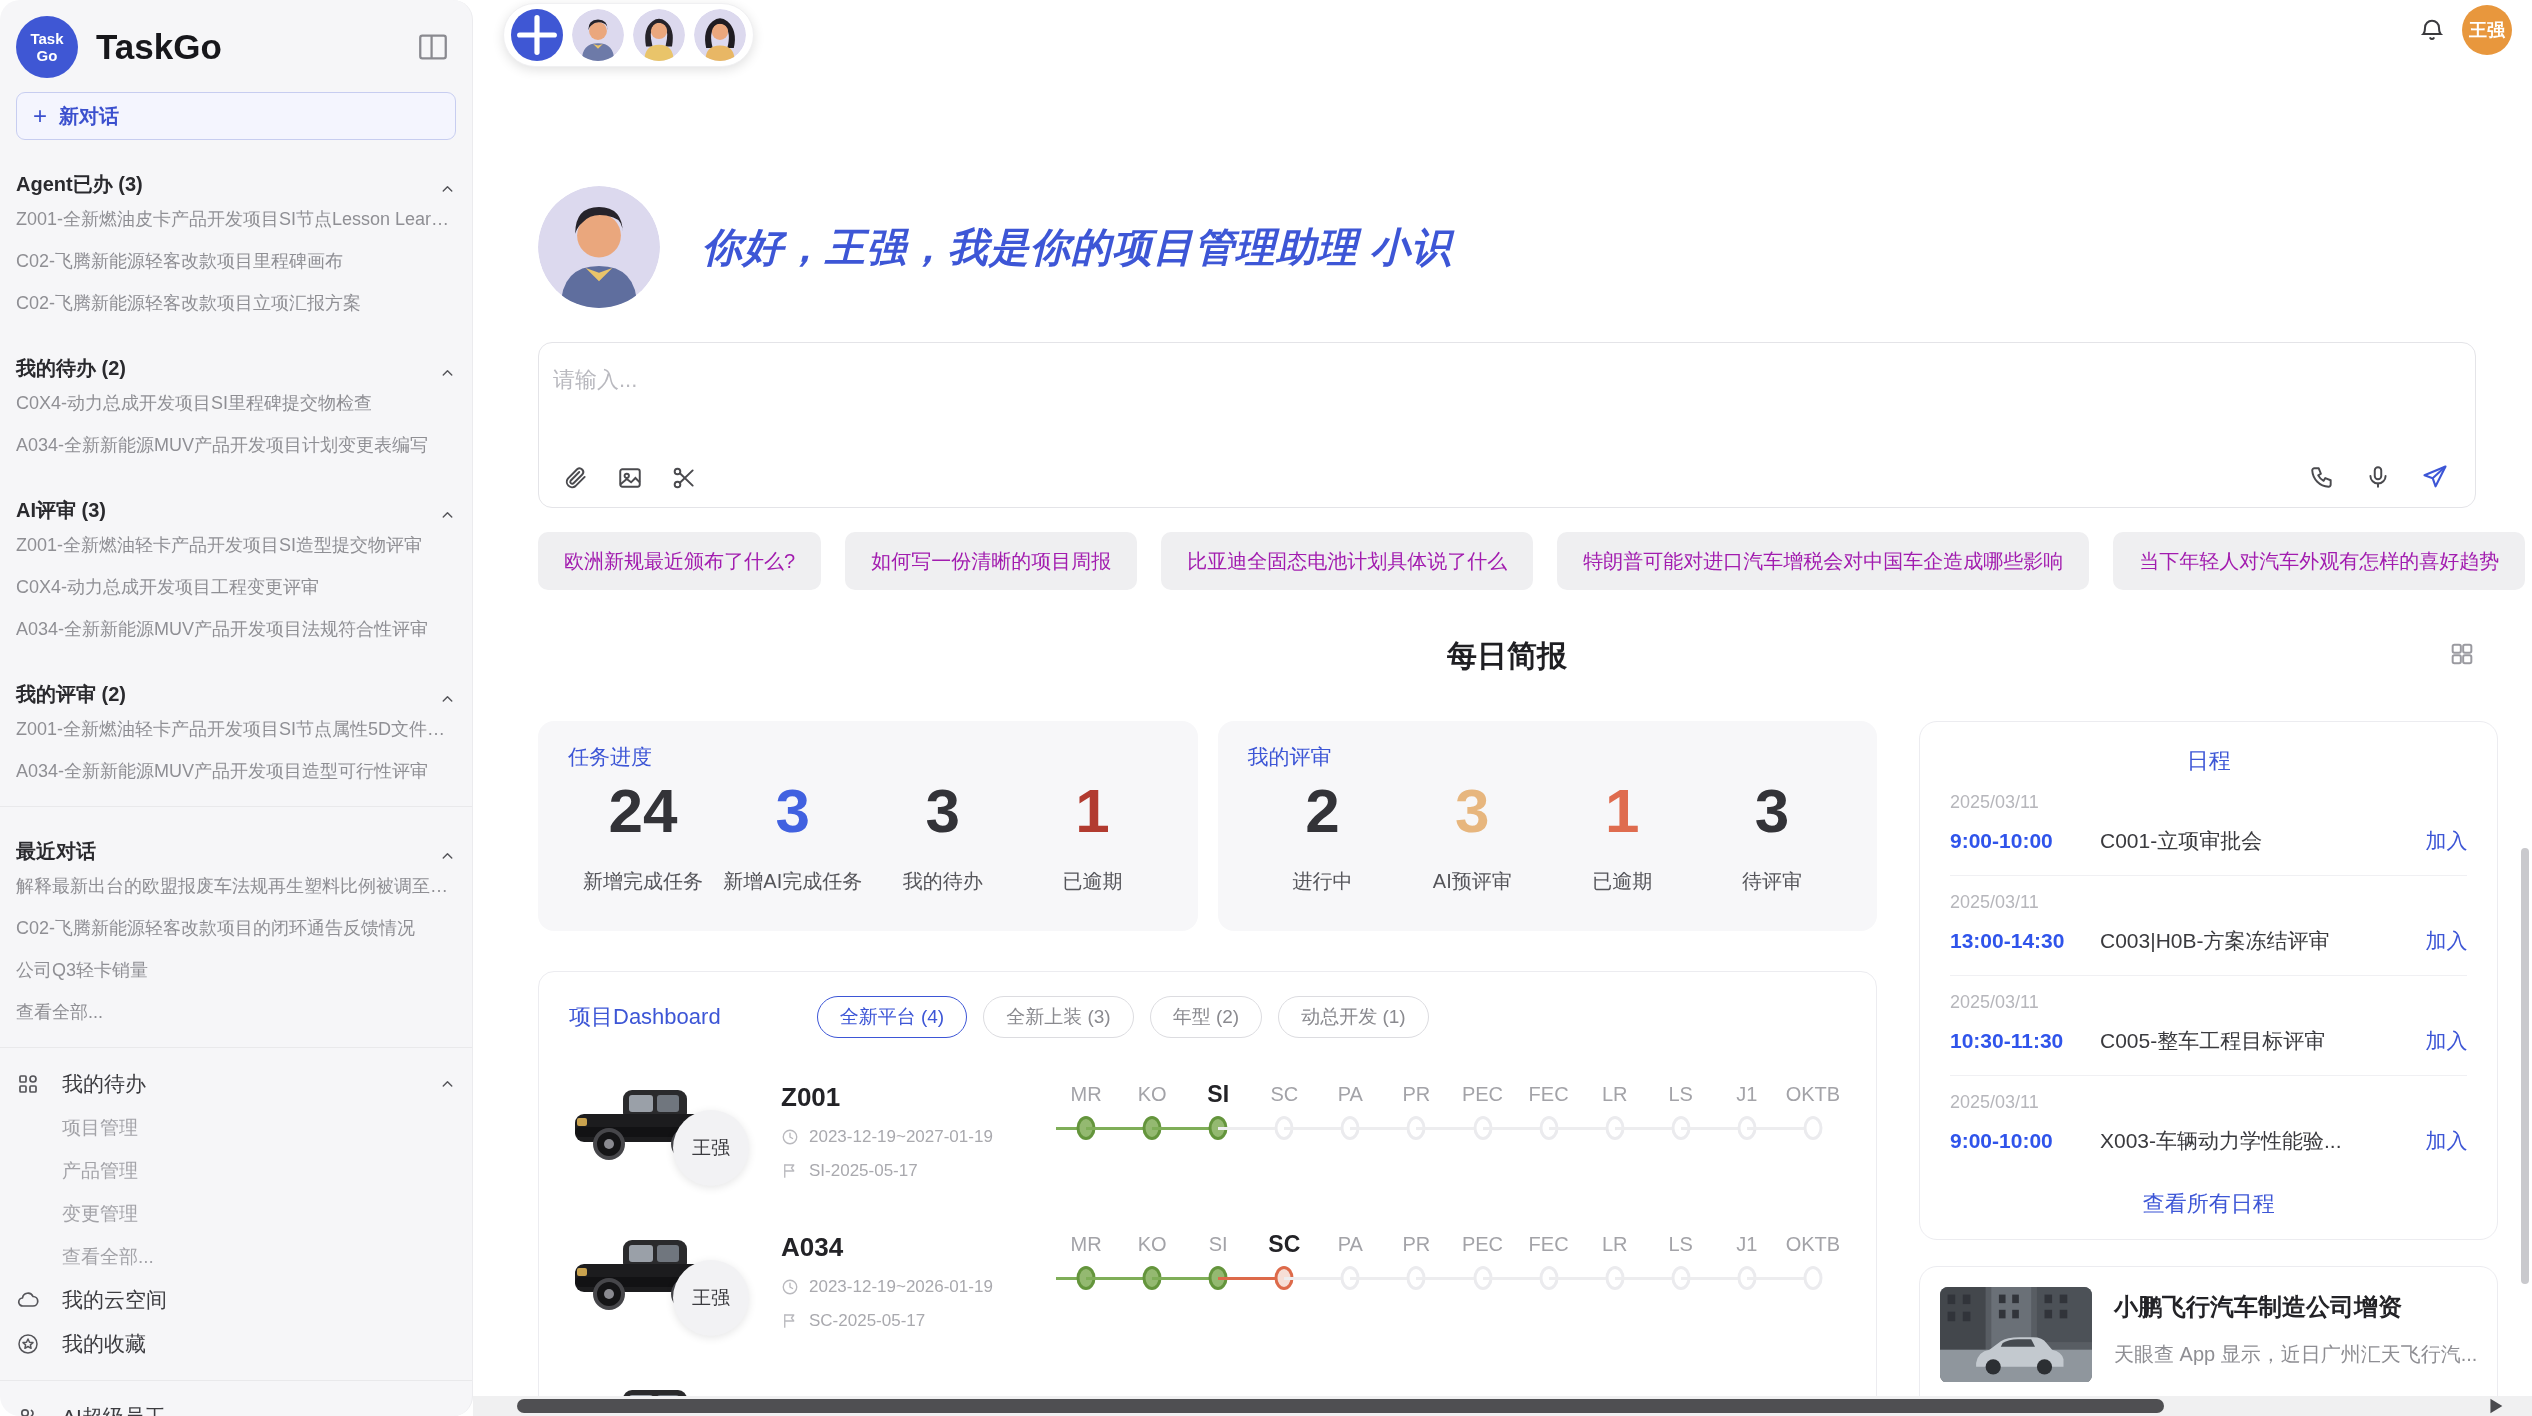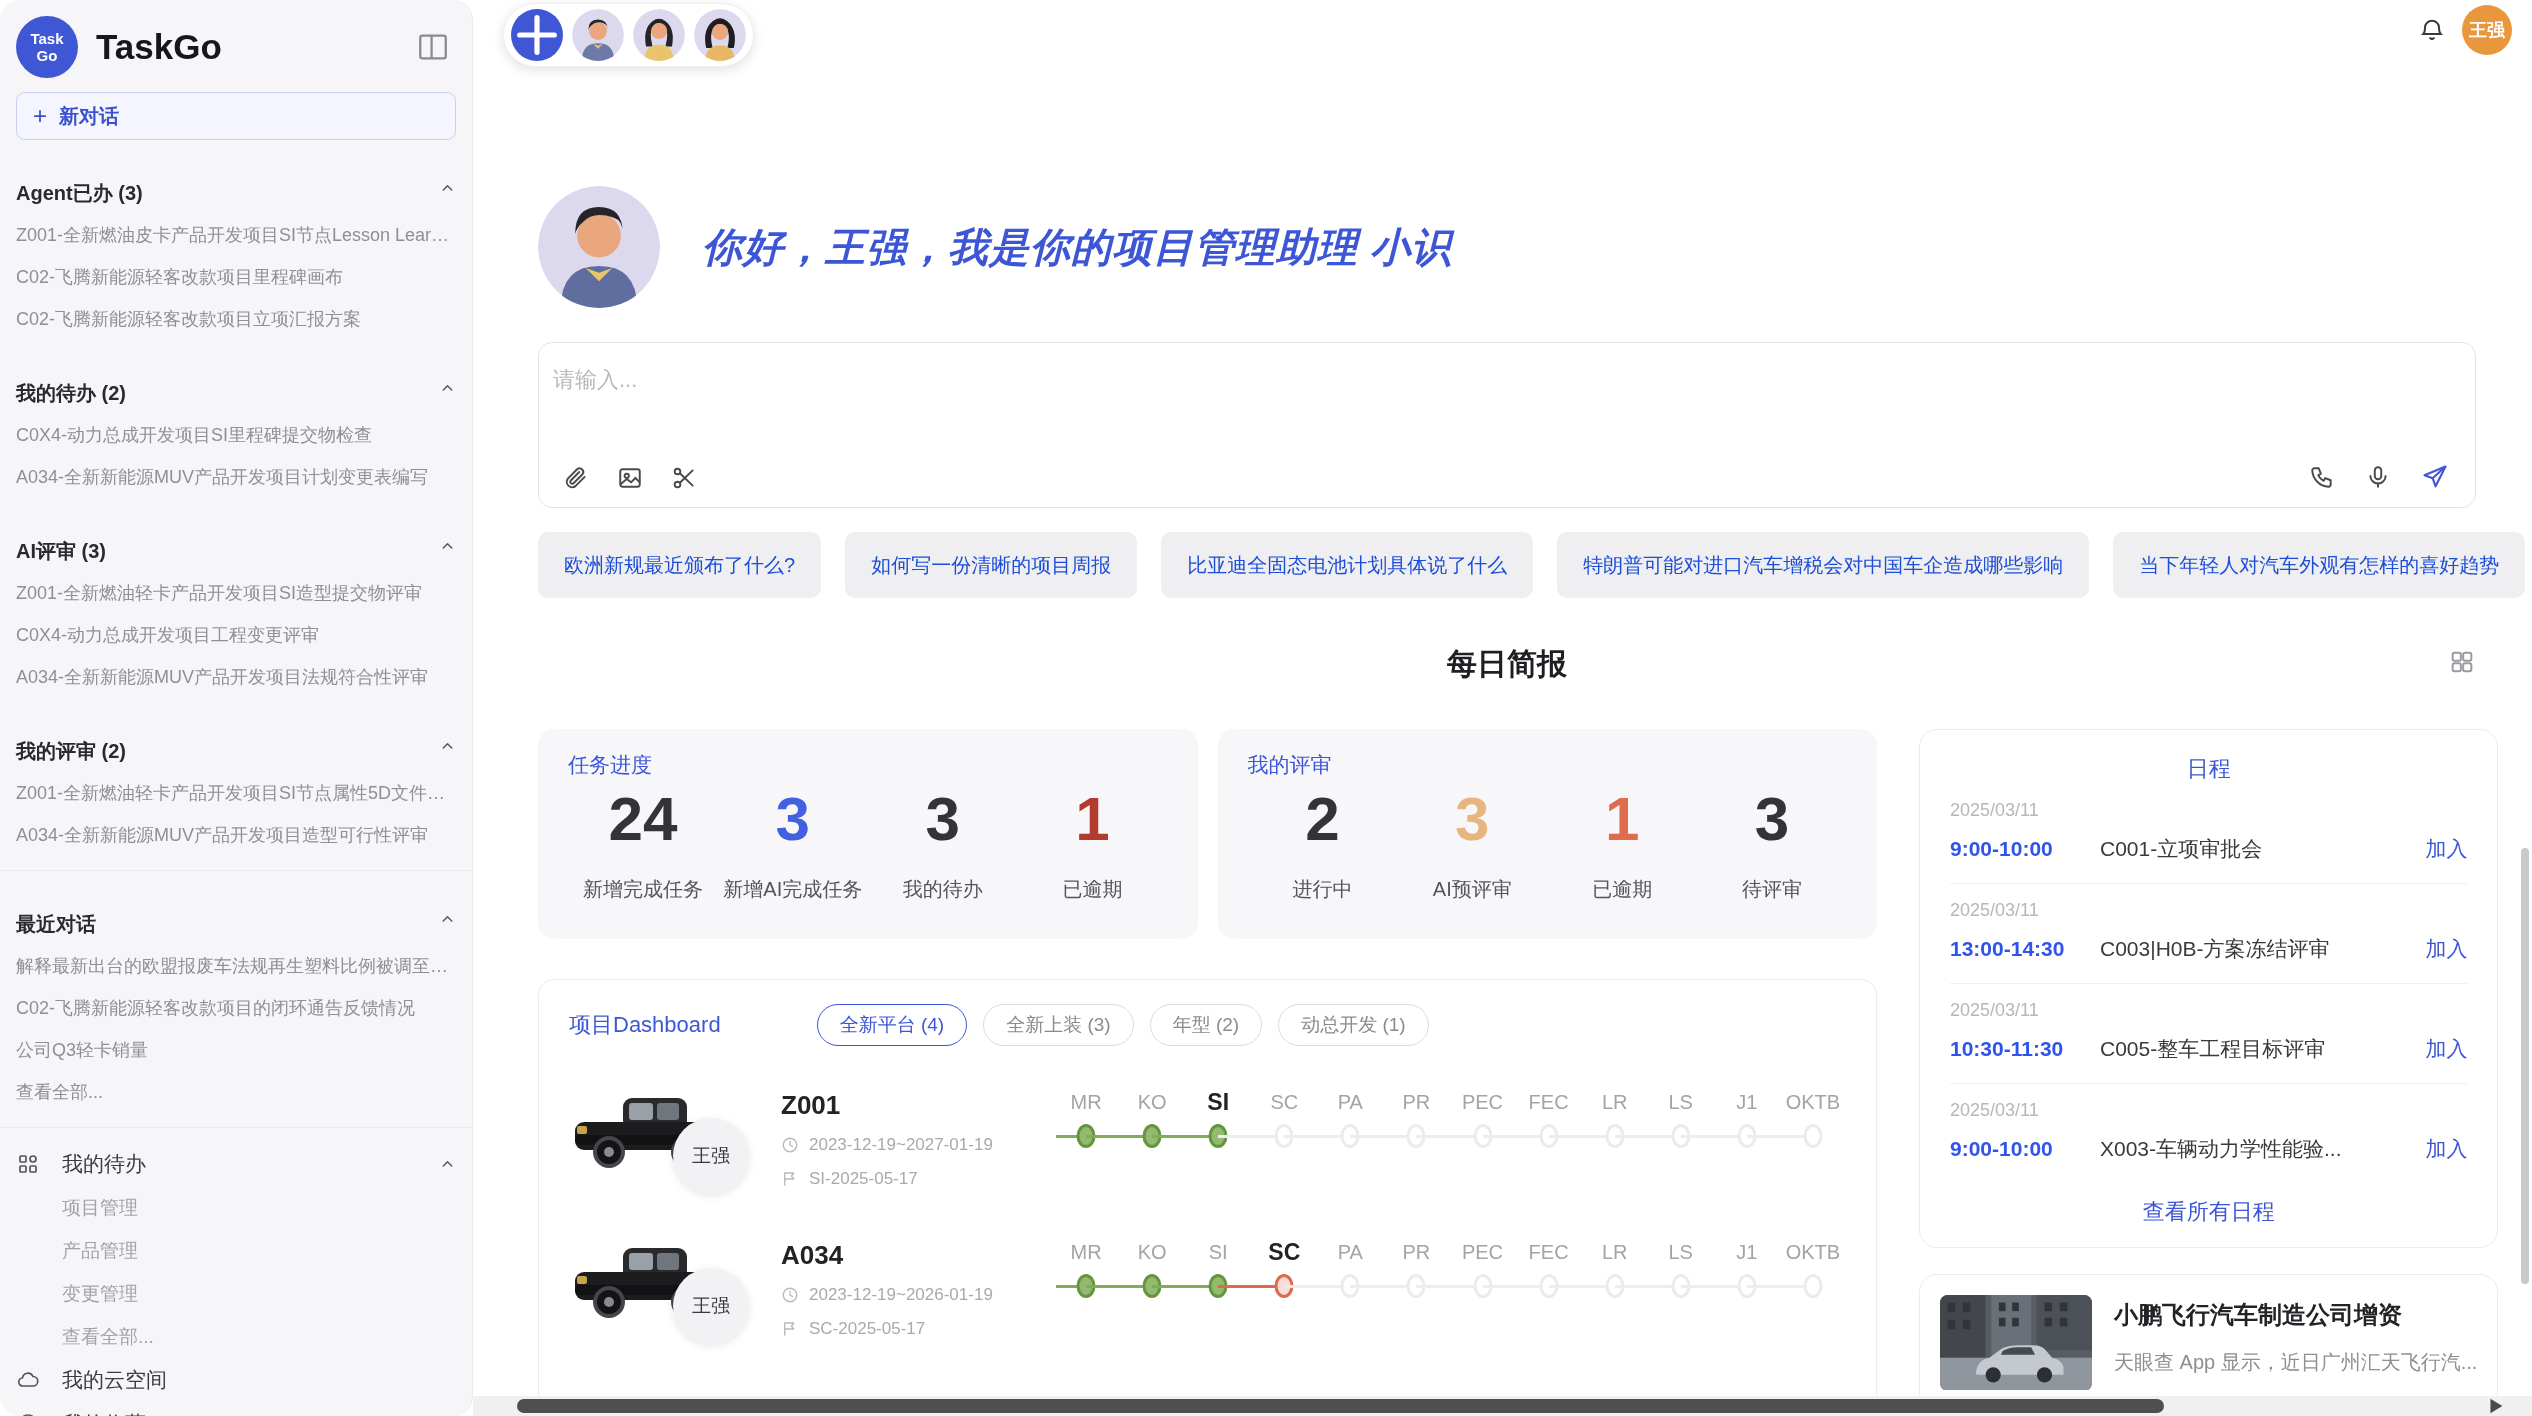--- a/index.html
+++ b/index.html
@@ -14,21 +14,21 @@
   .logo-circle { width:62px; height:62px; border-radius:50%; background:#3f57d4; color:#fff;
     display:flex; flex-direction:column; align-items:center; justify-content:center;
     font-size:15px; line-height:1.15; font-weight:600; flex:none; }
   .app-title { font-size:35px; font-weight:700; color:#17171b; margin-left:18px; }
   .collapse-btn { position:absolute; right:6px; top:16px; width:34px; height:34px; color:#8a8a90;
     cursor:pointer; }
   .new-chat { margin-top:12px; height:48px; border:1px solid #c7cdf0; background:#f4f5fe;
     border-radius:9px; display:flex; align-items:center; padding:0 16px; color:#3b50ce;
     font-size:20px; font-weight:600; cursor:pointer; }
   .new-chat .plus { font-size:24px; font-weight:400; margin-right:12px; }
-  .sec-head { display:flex; align-items:flex-start; justify-content:space-between; margin-top:40px;
+  .sec-head { display:flex; align-items:flex-end; justify-content:space-between; margin-top:24px;
     height:34px; }
   .sec-title { font-size:20px; font-weight:700; color:#2a2a2e; }
   .chev { width:17px; height:17px; color:#55555a; flex:none; }
   .side-item { font-size:18px; color:#8f8f94; height:42px; line-height:42px; white-space:nowrap;
     overflow:hidden; text-overflow:ellipsis; cursor:pointer; }
   .divider { height:1px; background:#e9e9eb; margin:14px -16px; }
   .menu-row { display:flex; align-items:center; height:44px; color:#3c3c40; font-size:21px;
     cursor:pointer; }
   .menu-row .m-icon { width:24px; height:24px; color:#55555a; margin-right:22px; flex:none; }
   .sub-item { font-size:19px; color:#a3a3a8; height:43px; line-height:43px; padding-left:46px;
@@ -59,22 +59,22 @@
     position:relative; background:#fff; }
   .input-box input { position:absolute; left:14px; top:24px; width:70%; border:none; outline:none;
     font-size:22px; color:#333; font-family:inherit; background:transparent; }
   .input-box input::placeholder { color:#b9b9bf; }
   .in-left { position:absolute; left:24px; bottom:16px; display:flex; gap:28px; align-items:center; }
   .in-right { position:absolute; right:26px; bottom:16px; display:flex; gap:30px; align-items:center; }
   .tool-icon { width:26px; height:26px; color:#4a4a4e; cursor:pointer; }
   .tool-icon.send { color:#3d56d6; width:28px; height:28px; }
 
   .chips { margin-top:24px; display:flex; gap:24px; }
-  .chip { height:66px; border-radius:10px; background:#efeff1; display:flex; align-items:center;
-    padding:0 26px; font-size:20px; color:#1d4ed8; white-space:nowrap; cursor:pointer; flex:none; }
+  .chip { height:58px; border-radius:10px; background:#efeff1; display:flex; align-items:center;
+    padding:0 26px; font-size:20px; color:#a21caf; white-space:nowrap; cursor:pointer; flex:none; }
 
   .briefing-head { margin-top:46px; position:relative; text-align:center; }
   .briefing-title { font-size:30px; font-weight:700; color:#1f1f23; }
   .briefing-grid { position:absolute; right:0; top:4px; width:28px; height:28px; color:#9a9aa0; cursor:pointer; }
 
   .body-row { margin-top:44px; display:flex; gap:42px; }
   .left-col { width:1339px; flex:none; }
   .stat-cards { display:flex; gap:20px; }
   .stat-card { flex:1; height:210px; background:#f7f7f9; border-radius:16px; padding:22px 30px; }
   .card-label { font-size:21px; color:#3d56d6; }

